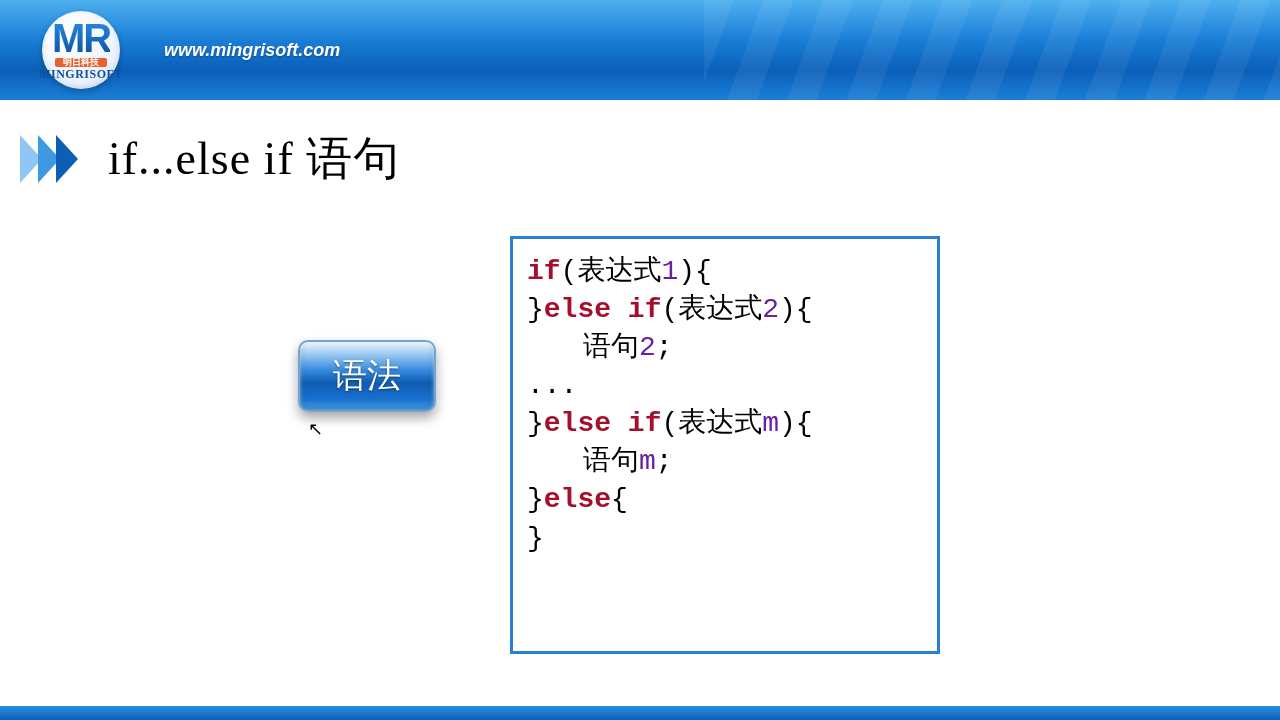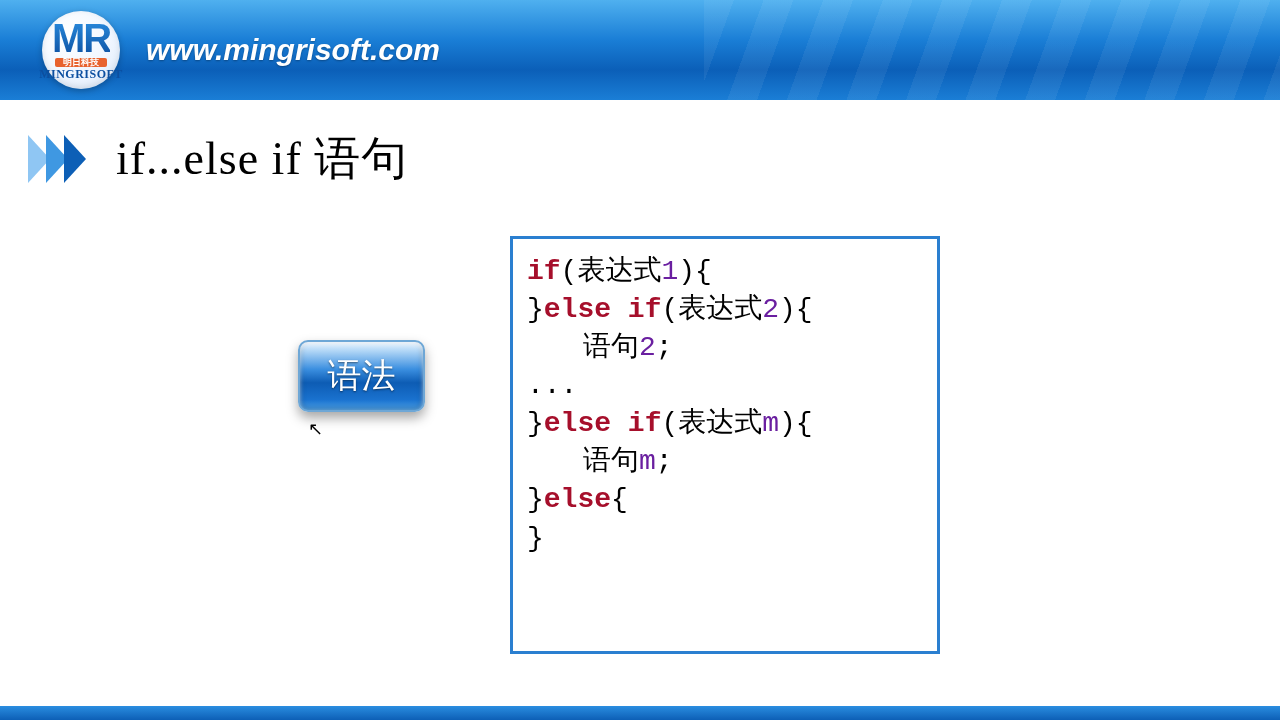--- a/index.html
+++ b/index.html
@@ -50,30 +50,30 @@
   .logo-sub1 {
     font-size: 9px; color: #0c4fa0; font-weight: bold; line-height: 1.1;
     background: #e8622e; color:#fff; padding:0 8px; border-radius:2px;
   }
   .logo-sub2 { font-size: 12px; color:#0c4fa0; font-weight:bold; letter-spacing:0.5px; }
   .site-url {
     color: #fff;
     font-family: Arial, sans-serif;
     font-style: italic;
     font-weight: bold;
-    font-size: 30px;
-    margin-left: 26px;
+    font-size: 18px;
+    margin-left: 44px;
     text-shadow: 0 1px 2px rgba(0,0,0,0.3);
   }
 
   .title-row {
     display: flex;
     align-items: center;
     margin-top: 28px;
-    margin-left: 28px;
+    margin-left: 20px;
   }
   .chevrons {
     display: flex;
     align-items: center;
     margin-right: 34px;
   }
   .chev {
     width: 0; height: 0;
     border-top: 24px solid transparent;
     border-bottom: 24px solid transparent;
@@ -93,21 +93,21 @@
 
   .content {
     position: relative;
     width: 100%;
     height: 520px;
   }
   .syntax-btn {
     position: absolute;
     left: 298px;
     top: 150px;
-    width: 127px;
+    width: 138px;
     height: 72px;
     border-radius: 10px;
     background: linear-gradient(to bottom, #e9f4ff 0%, #b6d9f7 12%, #3b8fe0 40%, #0d5cb4 60%, #1a72cf 85%, #4ea6ef 100%);
     border: 2px solid #6ea7d6;
     box-shadow: 0 6px 12px rgba(0,0,0,0.35), inset 0 2px 4px rgba(255,255,255,0.6), inset 0 -2px 6px rgba(0,0,0,0.25);
     color: #fff;
     font-size: 34px;
     display: flex;
     align-items: center;
     justify-content: center;

